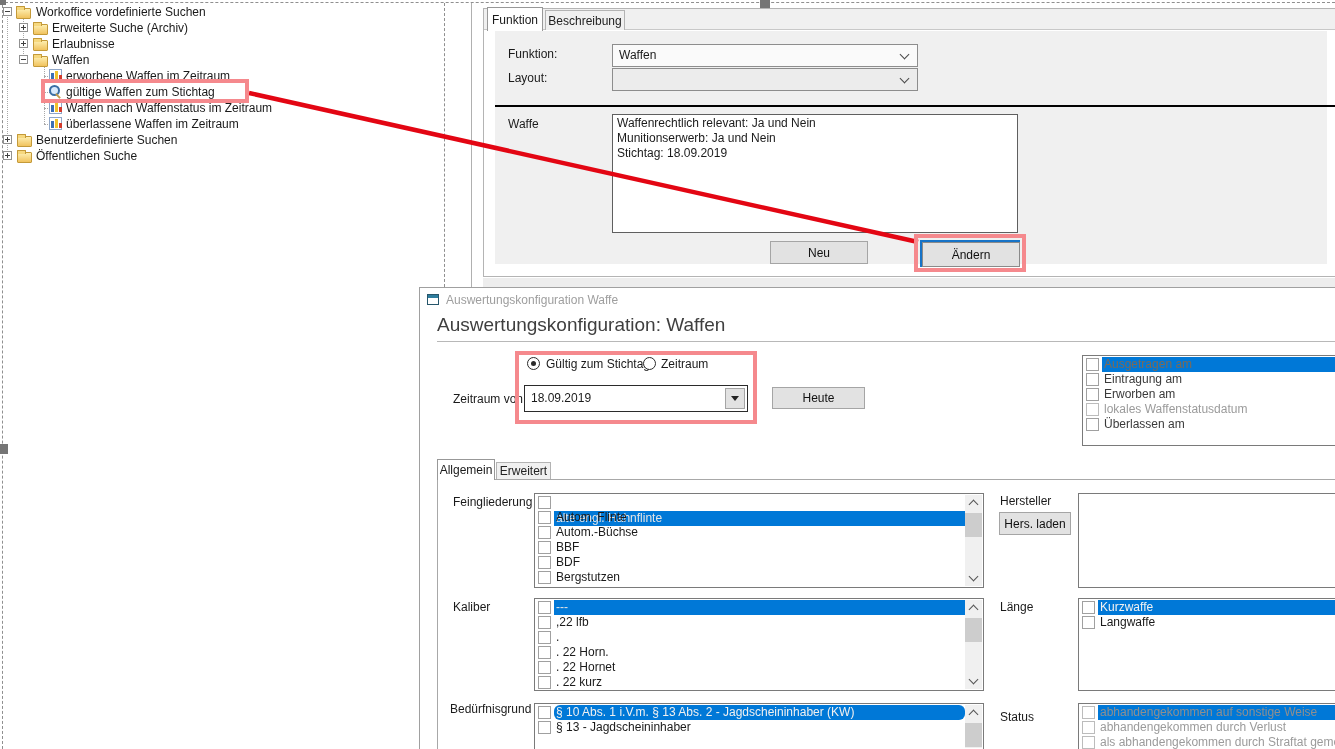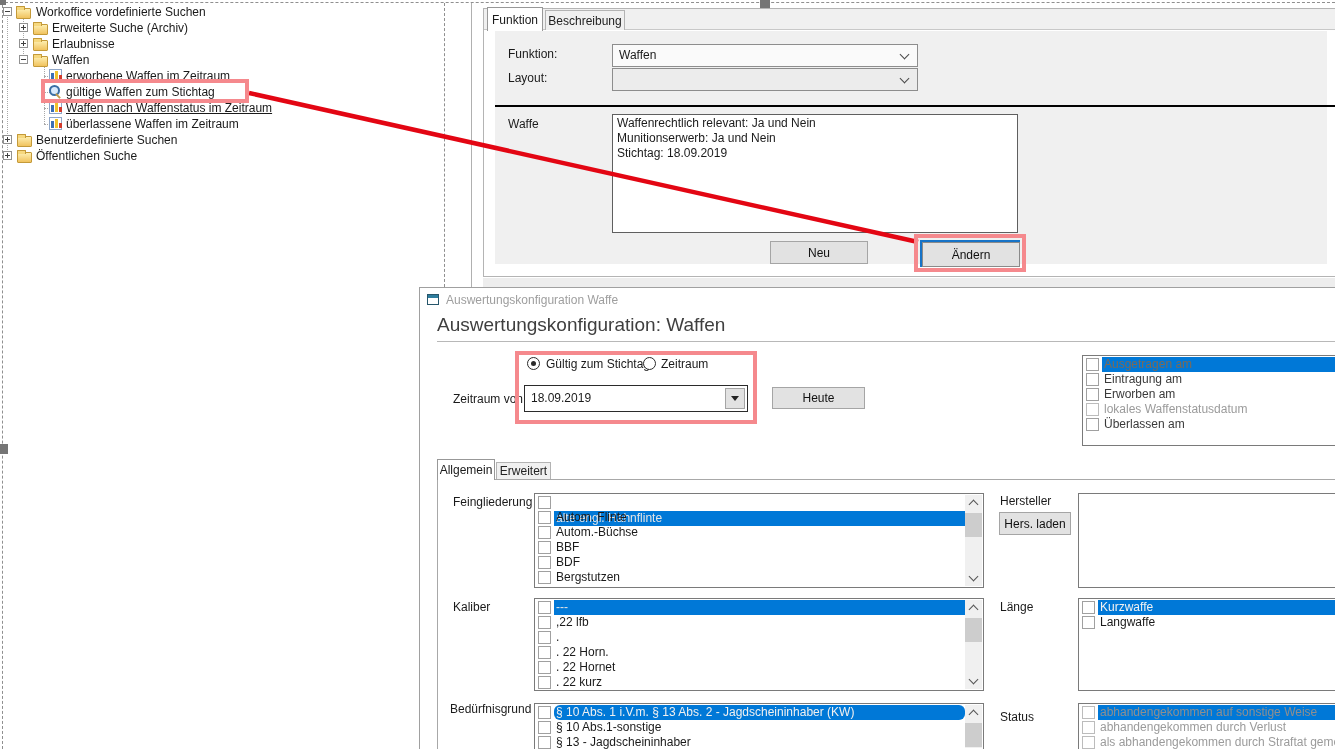--- a/index.html
+++ b/index.html
@@ -130,21 +130,21 @@
         </span>
       <span class="abs" style="left:66px;top:0;">gültige Waffen zum Stichtag</span>
     </div>
 
     <div class="abs trow" style="left:0;top:100px;width:440px;">
       <span class="abs chart-ic" style="left:49px;top:1px;">
           <i class="b1"></i>
           <i class="b2"></i>
           <i class="b3"></i>
         </span>
-      <span class="abs" style="left:66px;top:0;text-decoration:underline;">Waffen nach Waffenstatus im Zeitraum</span>
+      <span class="abs" style="left:66px;top:0;">Waffen nach Waffenstatus im Zeitraum</span>
     </div>
 
     <div class="abs trow" style="left:0;top:116px;width:440px;">
       <span class="abs chart-ic" style="left:49px;top:1px;">
           <i class="b1"></i>
           <i class="b2"></i>
           <i class="b3"></i>
         </span>
       <span class="abs" style="left:66px;top:0;">überlassene Waffen im Zeitraum</span>
     </div>
@@ -362,24 +362,20 @@
   </div>
 
   <div class="abs label" style="left:450px;top:702px;height:14px;z-index:12;">Bedürfnisgrund</div>
   <div class="abs listbox" style="left:534px;top:703px;width:450px;height:47px;z-index:12;">
     <div class="lb-row sel" style="padding-right:18px;">
         <span class="cb"></span>
         <span class="lb-text" style="color:#f0f0f0;border-radius:6px;">§ 10 Abs. 1 i.V.m. § 13 Abs. 2 - Jagdscheininhaber (KW)</span>
       </div>
     <div class="lb-row">
         <span class="cb"></span>
-        <span class="lb-text">§ 10 Abs.1-sonstige</span>
-      </div>
-    <div class="lb-row">
-        <span class="cb"></span>
         <span class="lb-text">§ 13 - Jagdscheininhaber</span>
       </div>
     <div class="sb">
       <div class="sb-btn up">
           <i></i>
         </div>
       <div class="sb-thumb" style="top:18px;height:24px;"></div>
     </div>
   </div>
 

